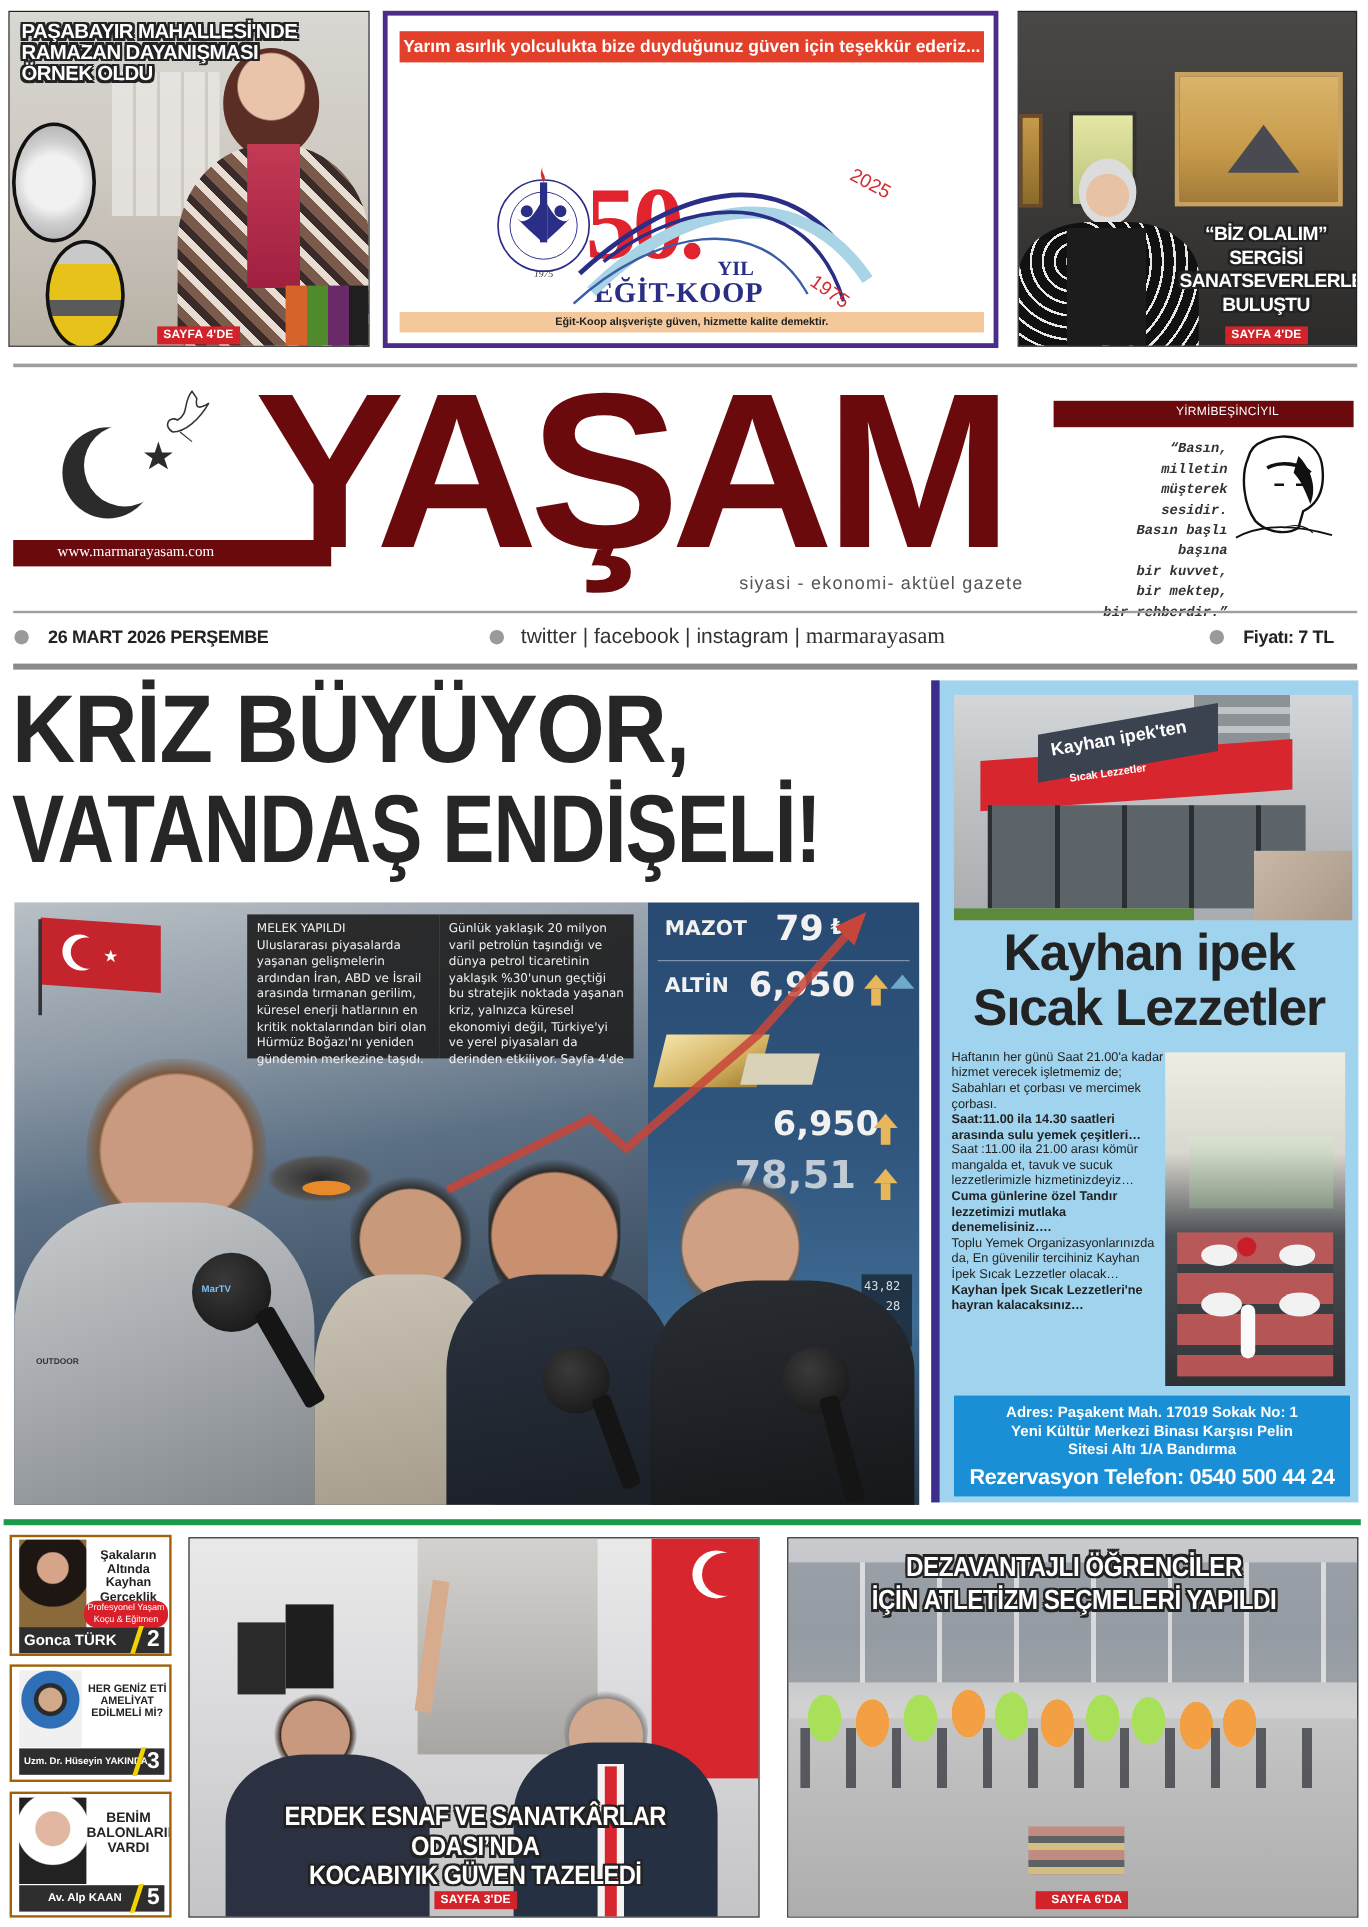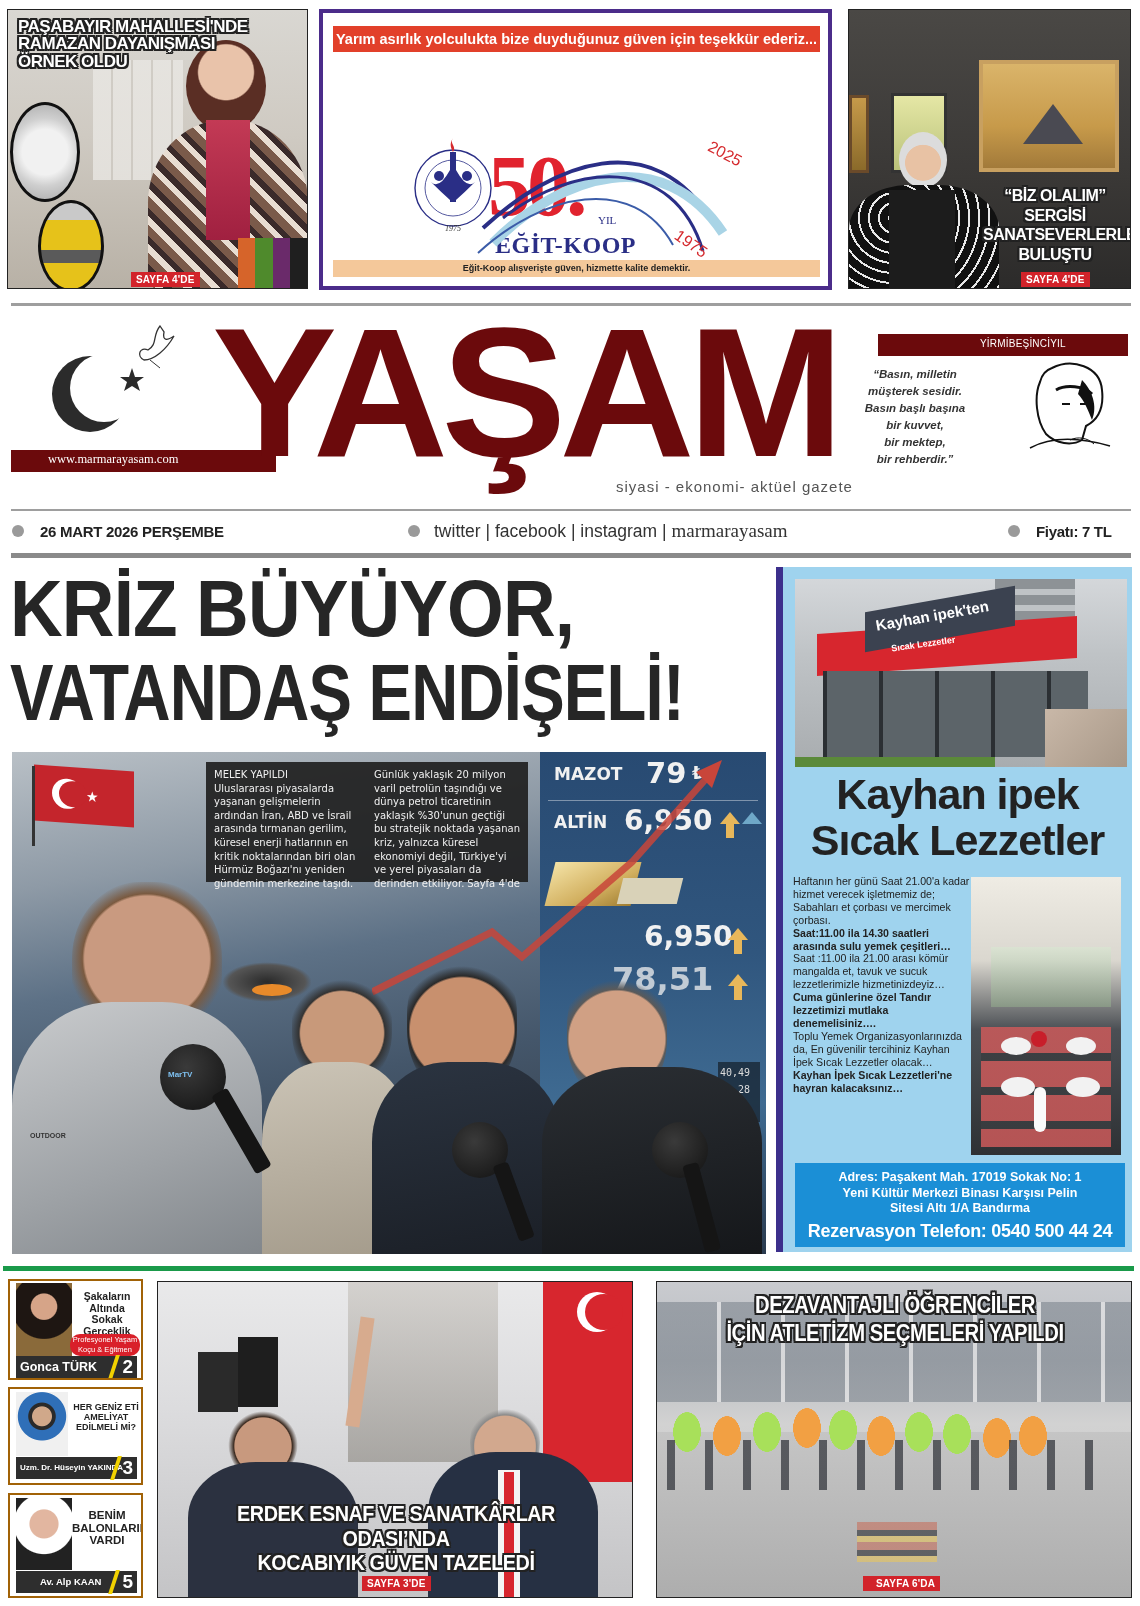--- a/index.html
+++ b/index.html
@@ -23,34 +23,34 @@
   
   .ad { position: absolute; left: 319px; top: 9px; width: 513px; height: 281px; border: 4px solid #4b2c8a; background: #fff; }
   .ad-banner { position: absolute; left: 10px; top: 13px; width: 487px; height: 26px; background: #e2402a;
     color: #fff; font-weight: bold; font-size: 14.5px; line-height: 26px; text-align: center; font-stretch: condensed; }
   .ad-body { position: absolute; left: 0; top: 46px; width: 505px; text-align: center; font-family: "Liberation Serif", serif;
     font-style: italic; font-weight: bold; font-size: 12.5px; line-height: 15px; color: #2a2a2a; }
   .ad-footer { position: absolute; left: 10px; top: 247px; width: 487px; height: 17px; background: #f4c89a;
     font-size: 9px; font-weight: bold; line-height: 17px; text-align: center; color: #222; }
   .ad-fifty { position: absolute; left: 165px; top: 130px; font-family: "Liberation Serif", serif; font-weight: bold;
     font-size: 86px; color: #e1232e; line-height: 1; letter-spacing: -4px; }
-  .ad-yil { position: absolute; left: 275px; top: 201px; font-family: "Liberation Serif", serif; font-weight: normal; font-size: 11px; color: #2a2e86; }
+  .ad-yil { position: absolute; left: 275px; top: 201px; font-family: "Liberation Serif", serif; font-weight: bold; font-size: 17px; color: #2a2e86; }
   .ad-brand { position: absolute; left: 172px; top: 219px; font-family: "Liberation Serif", serif; font-weight: bold; font-size: 24px; color: #2a2e86; letter-spacing: 0.5px; }
   .ad-year-a { position: absolute; font-family: "Liberation Sans", sans-serif; font-size: 16px; color: #d52a2e; }
 
   
   .hr-gray { position: absolute; height: 3px; background: #9e9e9e; }
   .mast-bar { position: absolute; left: 11px; top: 450px; width: 265px; height: 22px; background: #6b0a0c; }
   .mast-url { position: absolute; left: 48px; top: 452px; font-family: "Liberation Serif", serif; font-size: 12.5px; color: #fff; }
   .mast-title { position: absolute; left: 212px; top: 300px; font-family: "Liberation Sans", sans-serif; font-weight: bold;
     font-size: 184px; color: #6b0a0c; letter-spacing: -7px; line-height: 1; transform: scaleX(1.02); transform-origin: left top; }
   .mast-right-bar { position: absolute; left: 878px; top: 334px; width: 250px; height: 22px; background: #6b0a0c; }
   .mast-yirmi { position: absolute; left: 980px; top: 338px; font-size: 10px; color: #fff; letter-spacing: 0.2px; }
   .mast-tagline { position: absolute; left: 616px; top: 478px; font-size: 15px; color: #555; letter-spacing: 1px; }
-  .mast-quote { position: absolute; left: 860px; top: 366px; width: 110px; text-align: center; font-family: Liberation Sans, sans-serif;
+  .mast-quote { position: absolute; left: 913px; top: 366px; width: 110px; text-align: right; font-family: Liberation Mono, monospace;
     font-style: italic; font-weight: bold; font-size: 11.5px; line-height: 17px; color: #333; }
   .ataturk { position: absolute; left: 1022px; top: 360px; width: 92px; height: 96px; }
 
   .dateline { position: absolute; top: 520px; height: 22px; display: flex; align-items: center; }
   .dot { width: 12px; height: 12px; border-radius: 50%; background: #9a9a9a; display: inline-block; }
   .date-text { font-weight: 900; font-stretch: condensed; font-size: 15px; color: #222; margin-left: 16px; letter-spacing: -0.3px; }
   .social-text { font-size: 17.5px; color: #333; margin-left: 14px; }
   .social-text .brand { font-family: "Liberation Serif", serif; font-size: 19px; }
   .price-text { font-weight: 900; font-size: 15px; color: #222; margin-left: 16px; letter-spacing: -0.3px; }
 
@@ -255,21 +255,21 @@
     <div class="abs" style="left:10px;top:110px;width:86px;height:44px;background:linear-gradient(150deg,#f4e3a6,#d2b060 60%,#9e7c30);transform:skewX(-14deg);"></div>
     <div class="abs" style="left:80px;top:126px;width:60px;height:26px;background:#d9d2b8;transform:skewX(-14deg);"></div>
     <div class="board-row" style="left:104px;top:168px;font-size:28px;">6,950</div>
     <div class="arrow-up" style="left:188px;top:176px;"></div>
     <div class="arrow-stem" style="left:194px;top:188px;"></div>
     <div class="board-row" style="left:72px;top:208px;font-size:32px;opacity:0.75;">78,51</div>
     <div class="arrow-up" style="left:188px;top:222px;"></div>
     <div class="arrow-stem" style="left:194px;top:234px;"></div>
     <div class="abs" style="left:178px;top:310px;width:42px;height:60px;background:rgba(20,30,40,0.7);">
       <div style="font-size:10px;color:#ddd;padding:2px;line-height:17px;font-family:'DejaVu Sans Mono',monospace;">
-        <div>40,49</div>
+        <div>43,82</div>
         <div>71,28</div>
         <div>78,51</div>
       </div>
     </div>
   </div>
 
   <svg class="abs" style="left:360px;top:0;" width="380" height="260" viewBox="0 0 380 260">
     <polyline points="0,240 120,180 150,205 260,110 340,20" fill="none" stroke="#c8453a" stroke-width="7" opacity="0.85"></polyline>
     <polygon points="350,8 324,20 340,36" fill="#c8453a"></polygon>
   </svg>
@@ -338,21 +338,21 @@
     <div class="kayhan-phone">Rezervasyon Telefon:  0540 500 44 24</div>
   </div>
 </div>
 
 <div class="green-line"></div>
 
 <div class="columnist" style="top:1279px;height:101px;">
   <div class="abs" style="left:6px;top:2px;width:56px;height:74px;background:radial-gradient(circle at 50% 32%,#d6a488 0 22%,#1e1612 24% 55%,#8a6a3a 57%);"></div>
   <div class="col-title" style="left:62px;top:10px;width:70px;font-size:10.5px;">
     <div>Şakaların Altında</div>
-    <div>Sokak Gerçeklik</div>
+    <div>Kayhan Gerçeklik</div>
   </div>
   <div class="abs" style="left:60px;top:53px;width:70px;height:22px;background:#d9202a;color:#fff;font-size:7.5px;text-align:center;line-height:10px;padding-top:1px;border-radius:10px;">
     <div>Profesyonel Yaşam</div>
     <div>Koçu &amp; Eğitmen</div>
   </div>
   <div class="col-name-bar" style="top:75px;width:121px;">
     <span class="col-name" style="font-size:12.5px;">Gonca TÜRK</span>
     <span class="col-slash" style="left:96px;"></span>
     <span class="col-num">2</span>
   </div>

